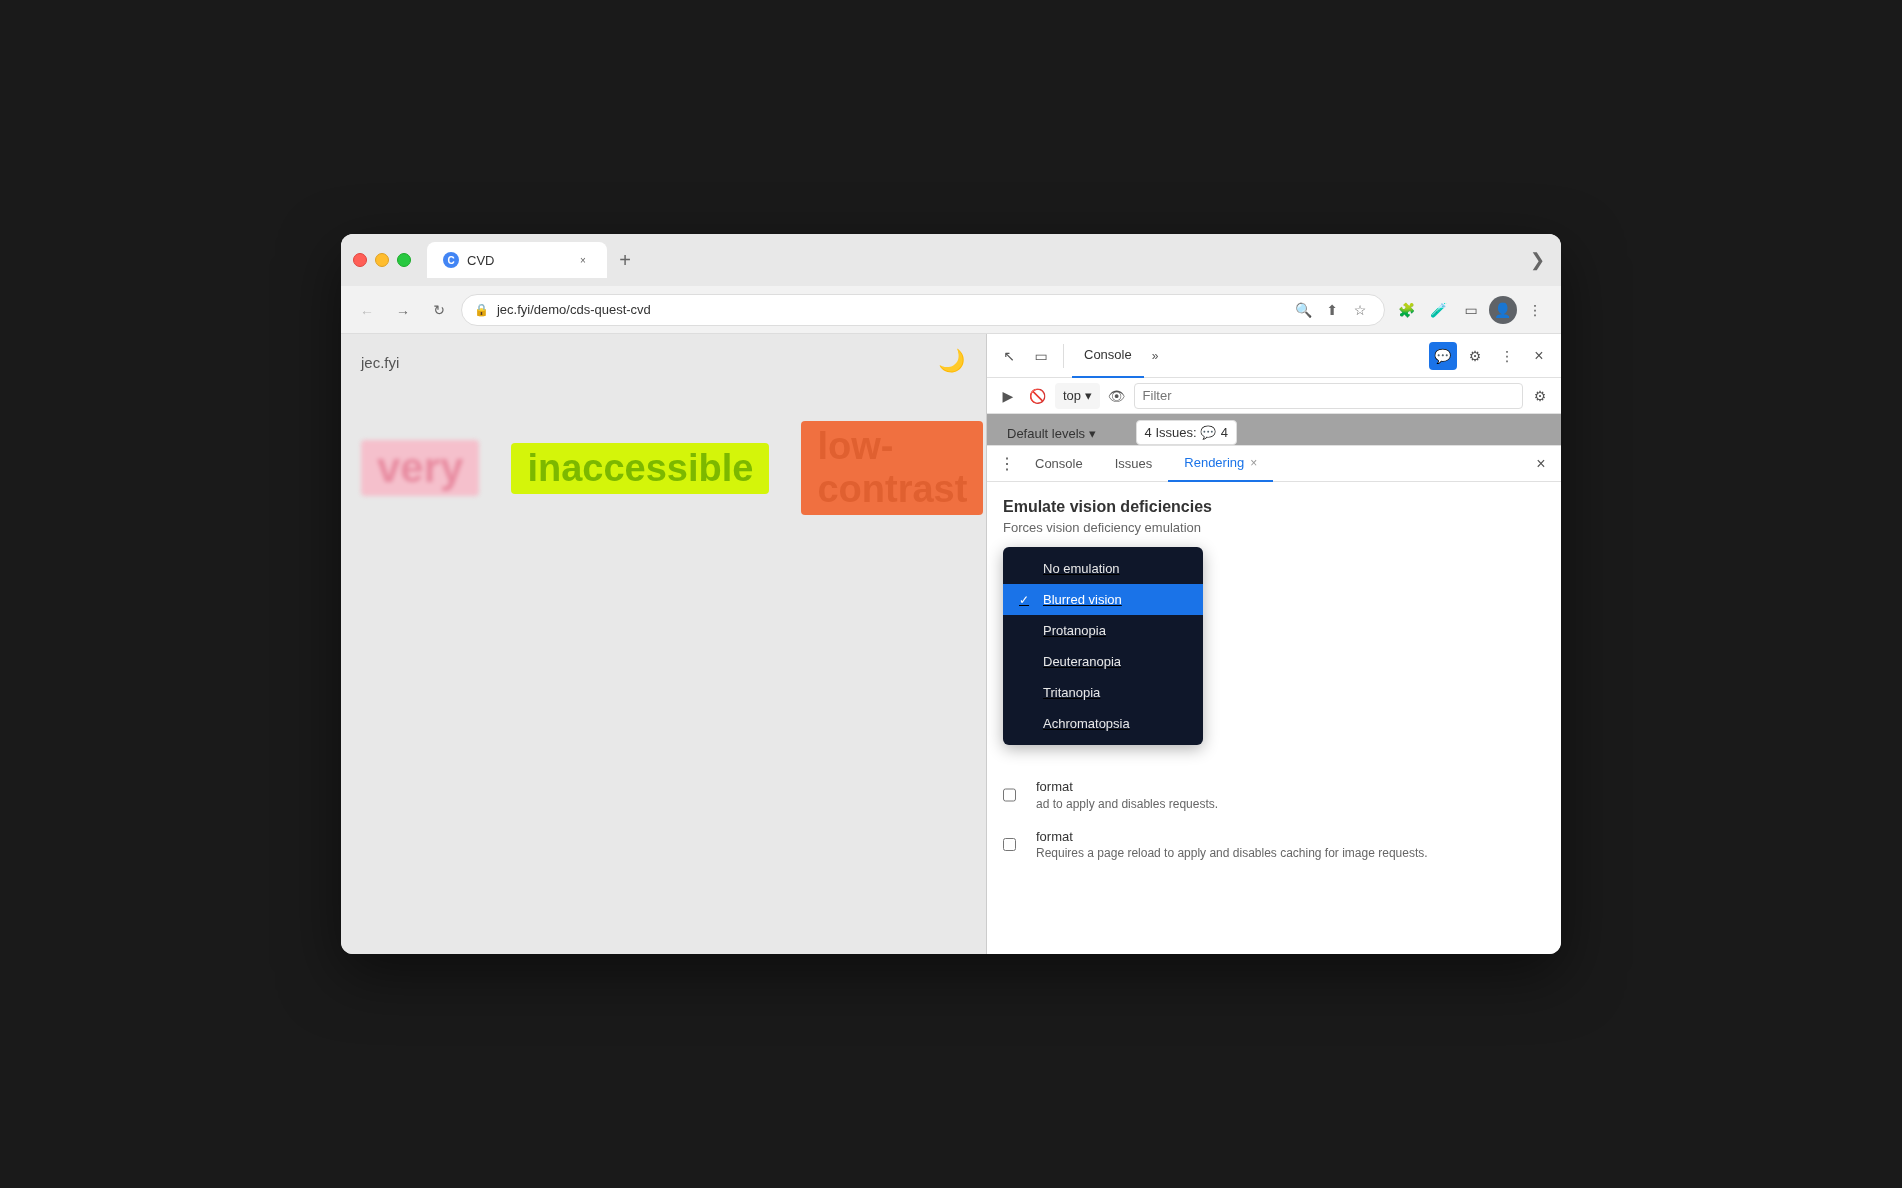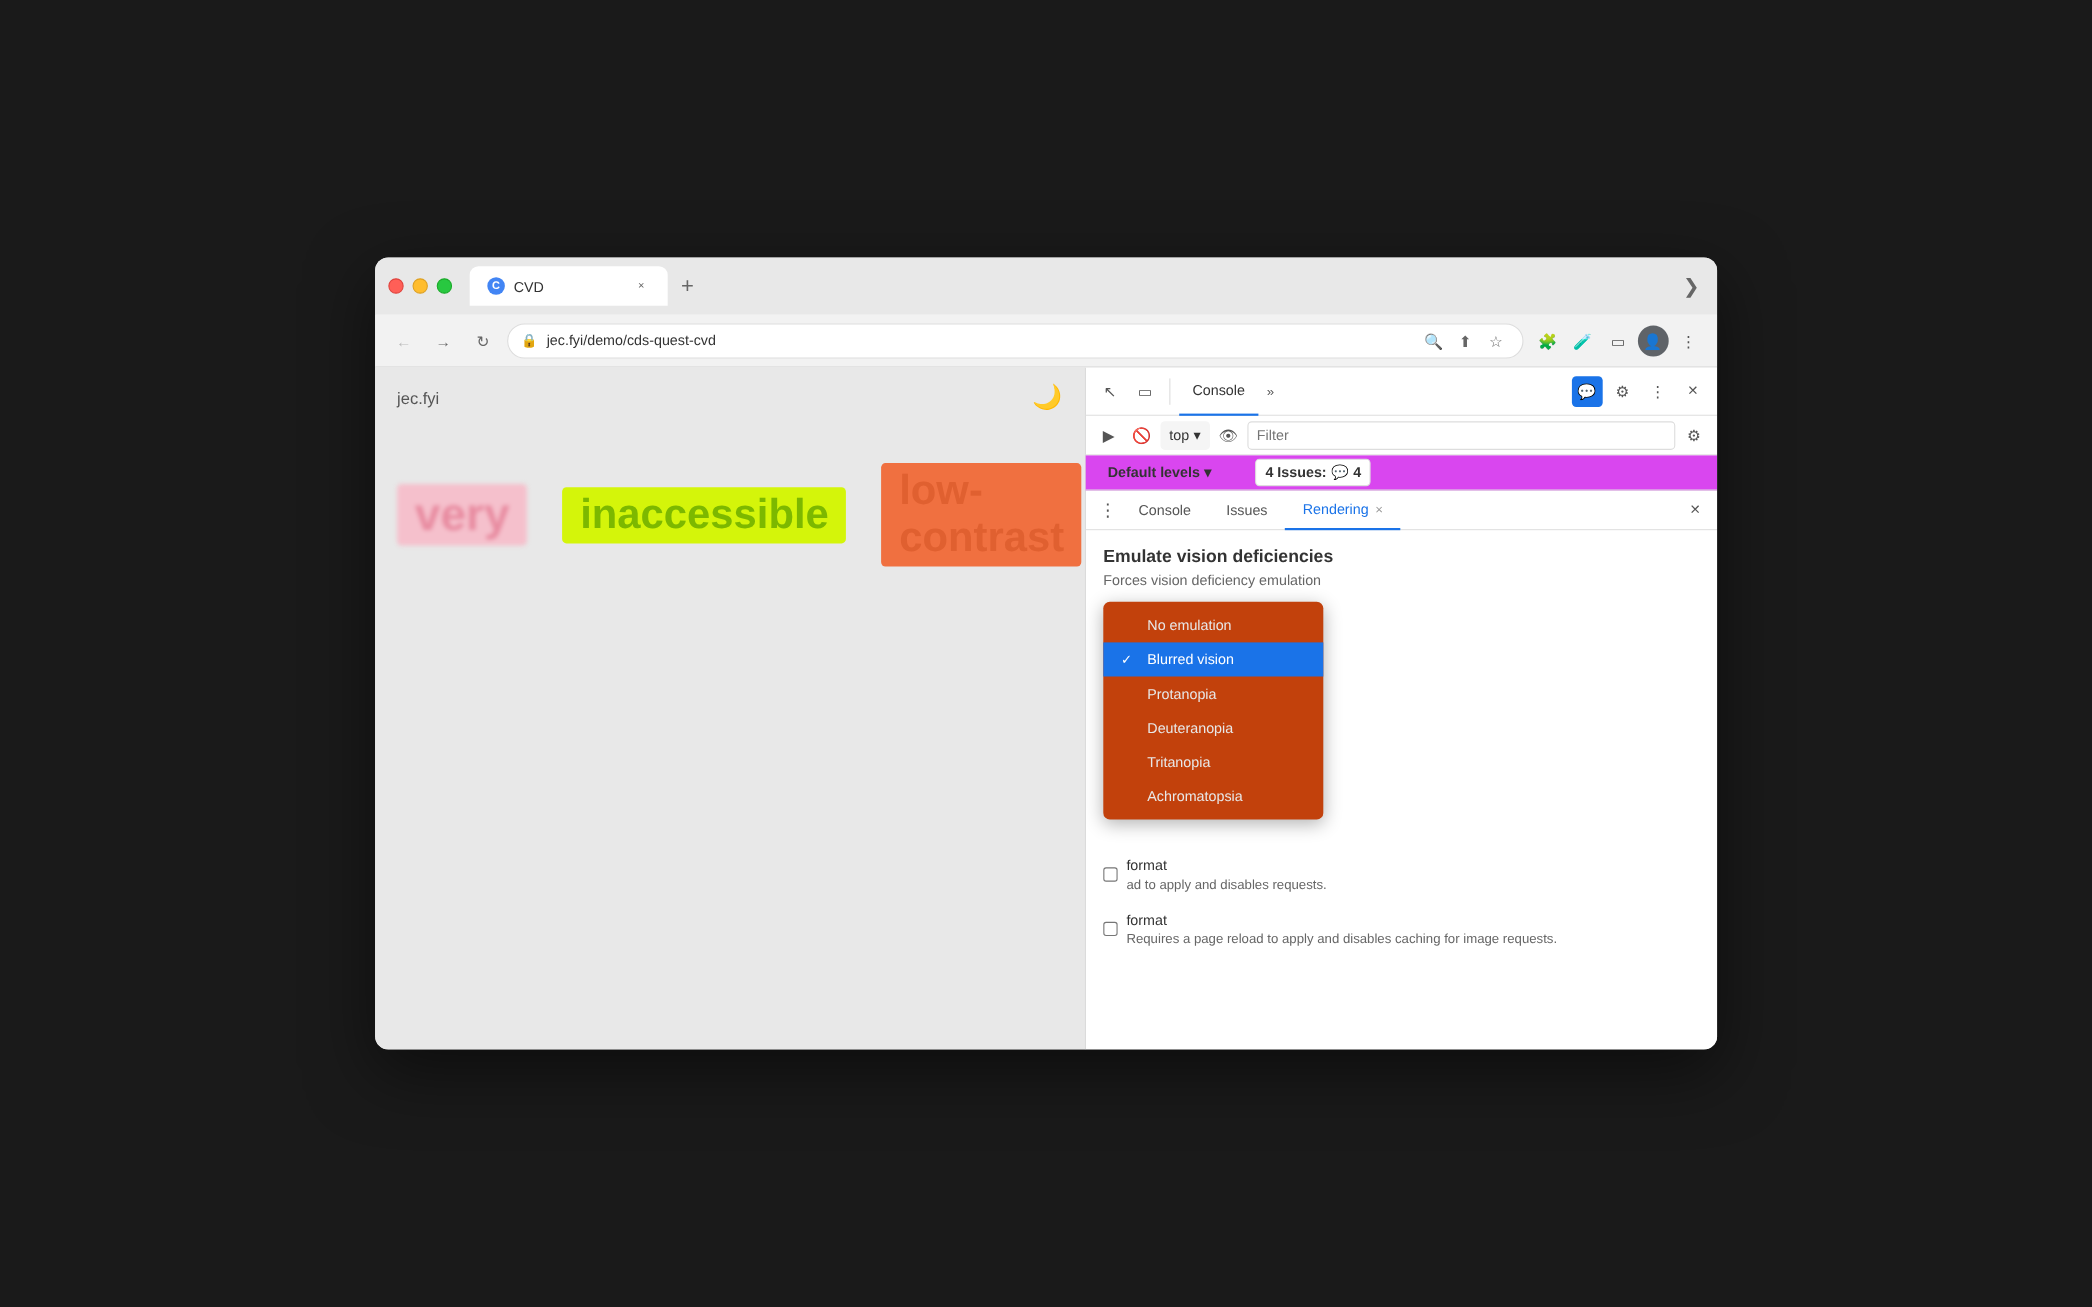--- a/index.html
+++ b/index.html
@@ -380,27 +380,26 @@
       display: flex;
       align-items: center;
       justify-content: center;
       cursor: pointer;
       color: #555;
       font-size: 14px;
     }
     
     .issues-bar {
       display: flex;
-      align-items: center;
+      align-items: flex-end;
       padding: 0 12px;
       height: 32px;
       border-bottom: 1px solid #e0e0e0;
-      background: #d946ef;
+      background: #a3a3a3;
       flex-shrink: 0;
-      font-weight: bold;
     }
     .default-levels {
       display: flex;
       align-items: center;
       gap: 4px;
       font-size: 13px;
       color: #333;
       cursor: pointer;
       padding: 4px 8px;
       border-radius: 4px;
@@ -488,27 +487,28 @@
       font-size: 13px;
       color: #666;
       margin-bottom: 12px;
     }
     
     .vision-dropdown-wrapper {
       position: relative;
       display: inline-block;
     }
     .vision-dropdown-menu {
-      background: #c2410c;
+      background: #0f172a;
       border-radius: 6px;
       padding: 6px 0;
       min-width: 200px;
       box-shadow: 0 4px 16px rgba(0,0,0,0.3);
       position: relative;
       z-index: 100;
+      text-decoration: underline;
     }
     .dropdown-item {
       padding: 8px 16px;
       font-size: 13px;
       color: #e8e8e8;
       cursor: pointer;
       display: flex;
       align-items: center;
       gap: 8px;
     }
@@ -519,21 +519,21 @@
     .dropdown-check {
       width: 16px;
       font-size: 12px;
     }
     
     .checkbox-section {
       margin-top: 32px;
     }
     .checkbox-row {
       display: flex;
-      gap: 8px;
+      gap: 20px;
       margin-bottom: 16px;
     }
     .checkbox-row input[type="checkbox"] {
       margin-top: 2px;
       flex-shrink: 0;
     }
     .checkbox-label {
       font-size: 13px;
       color: #333;
       line-height: 1.5;

